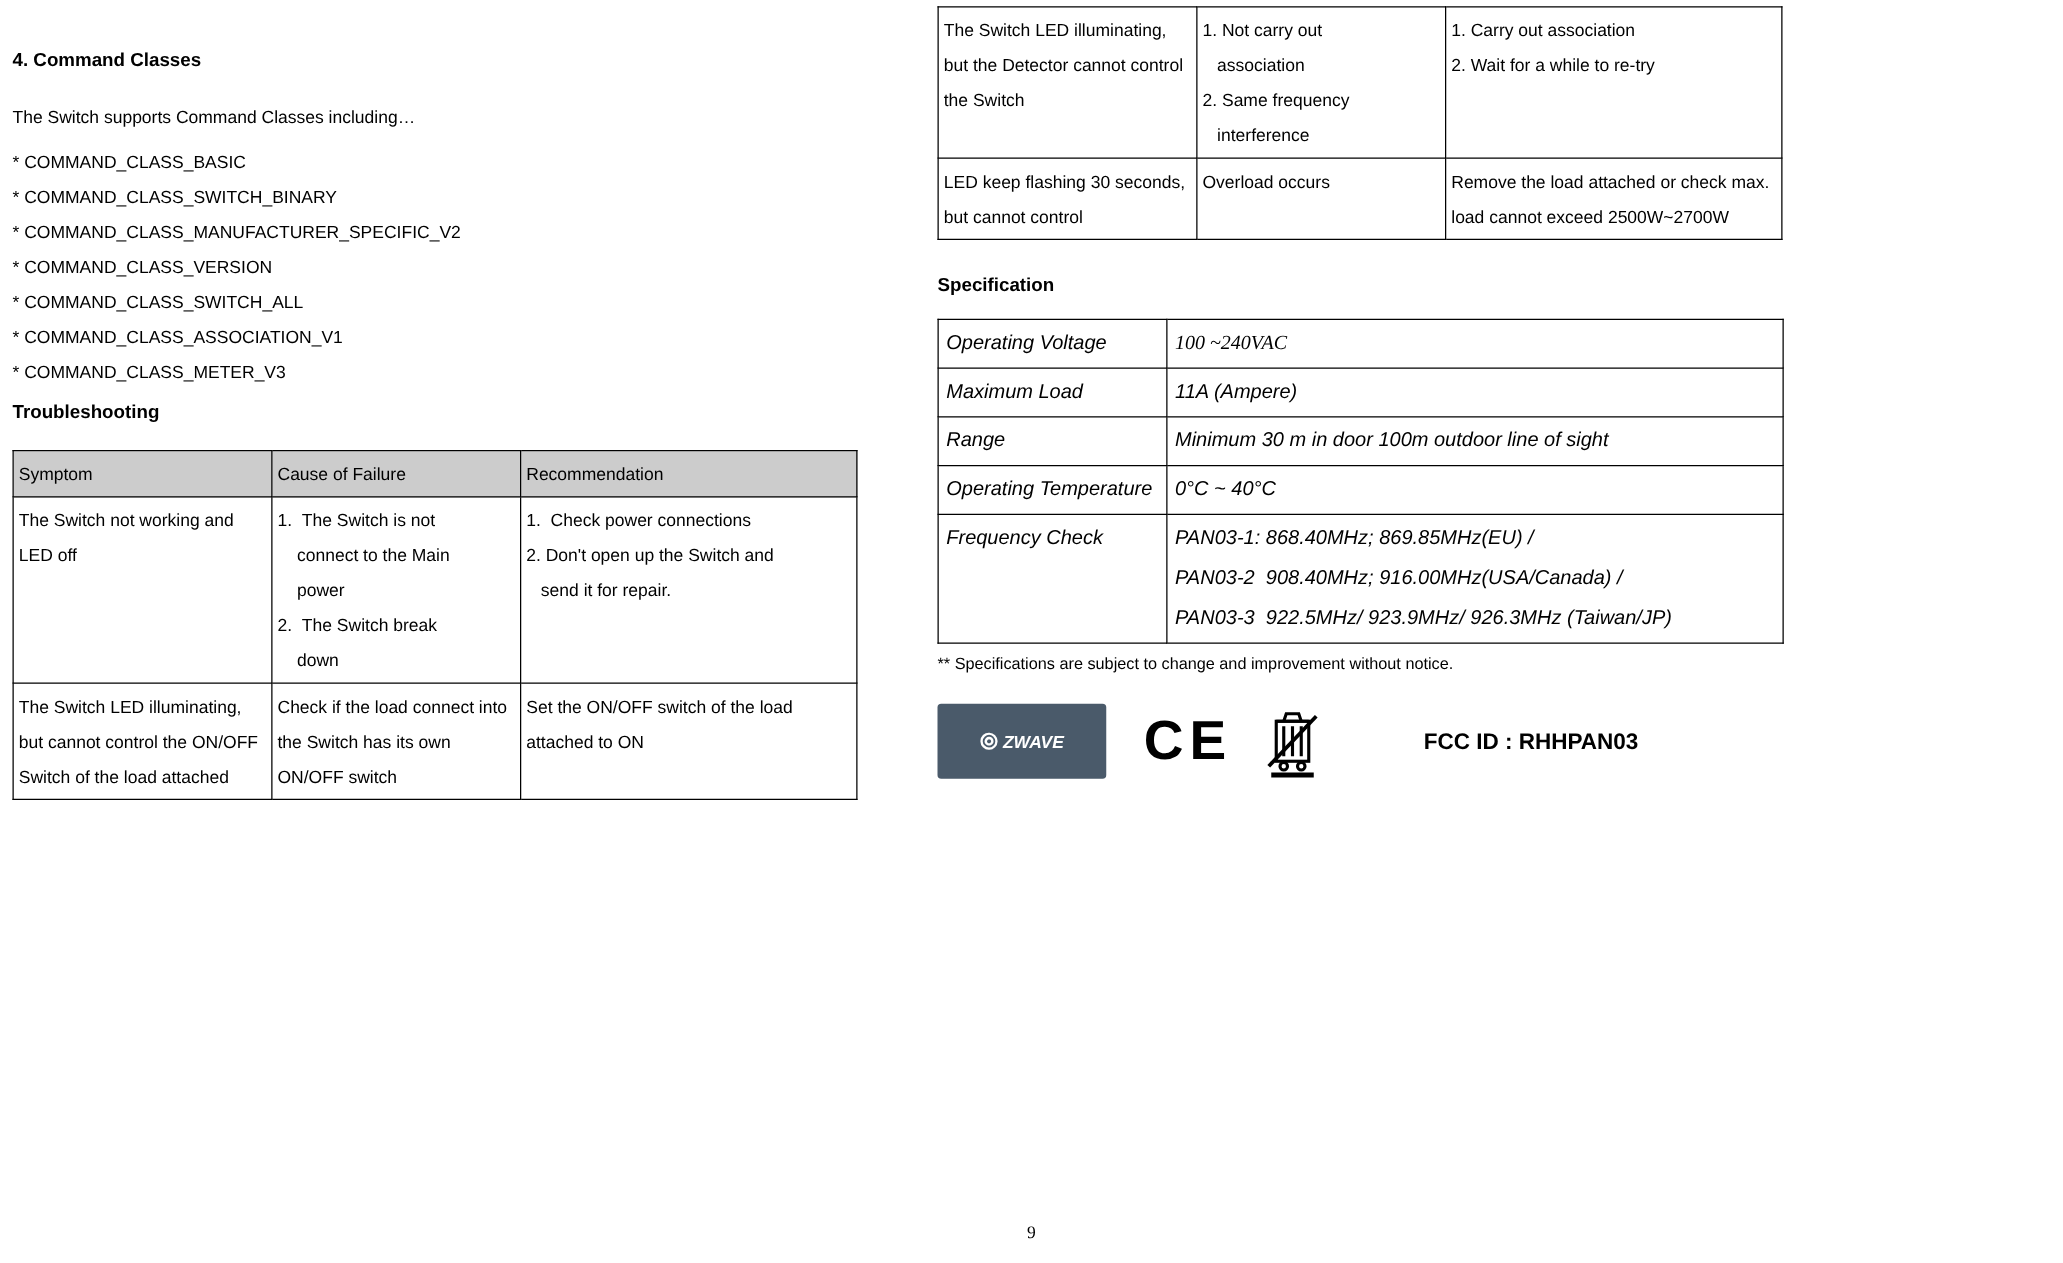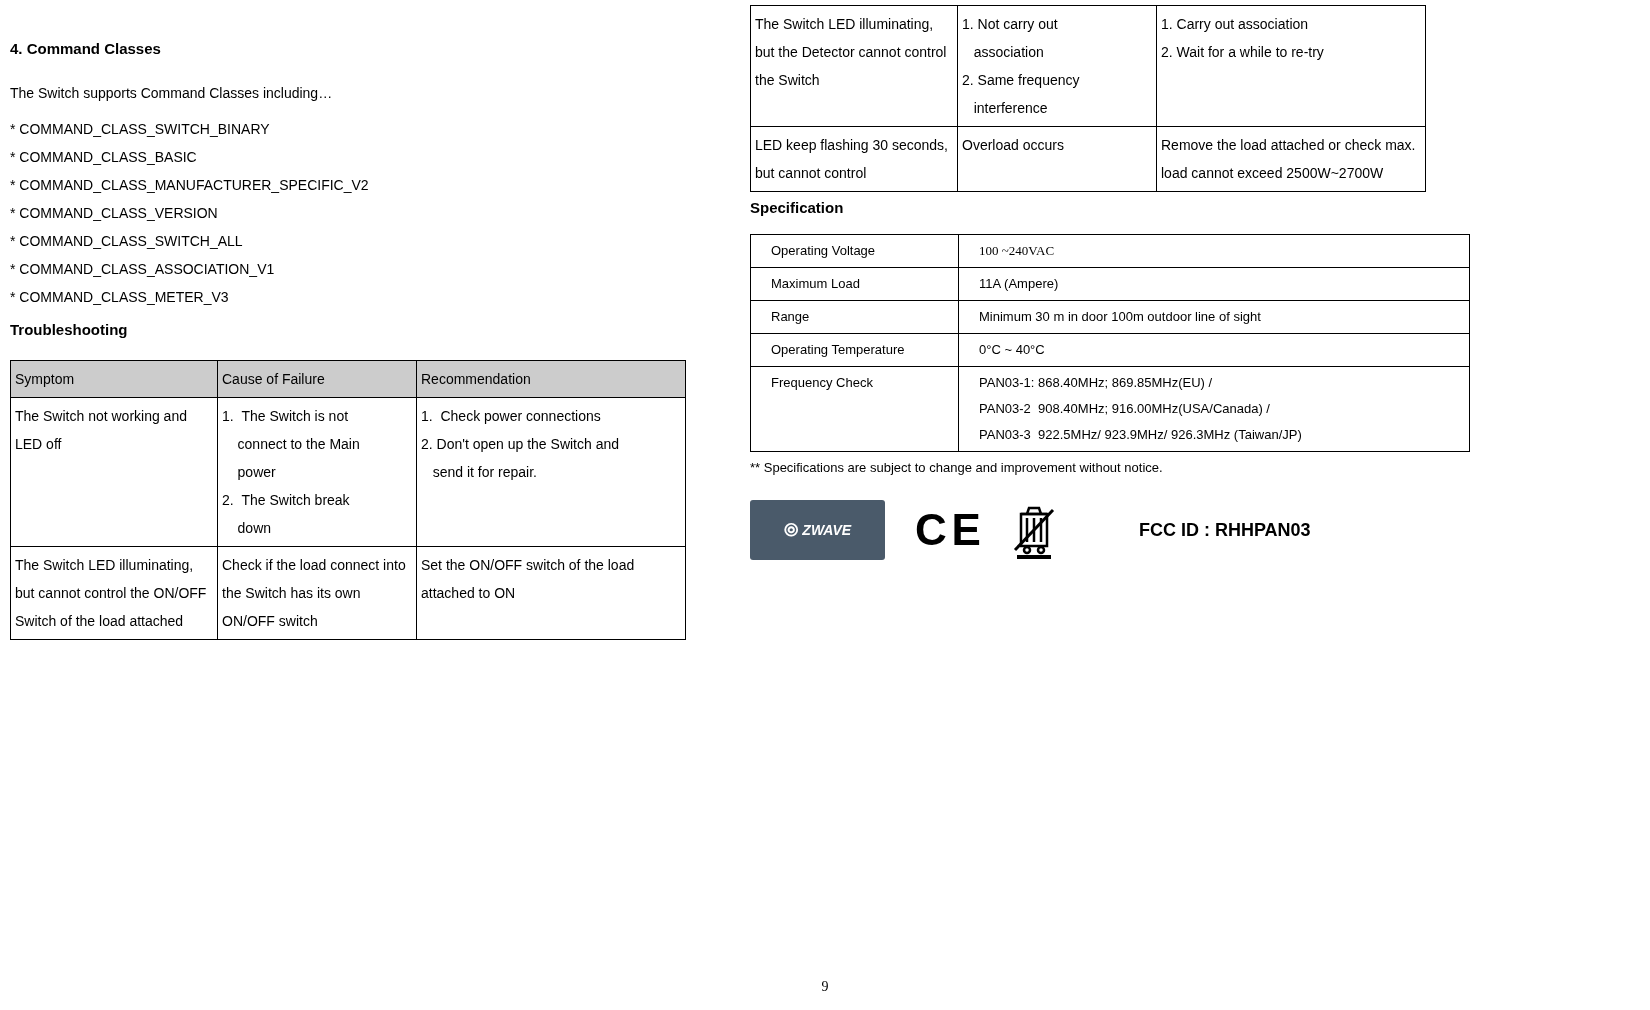--- a/index.html
+++ b/index.html
@@ -61,24 +61,25 @@
   table.tbl th {
     background: #ccc;
     font-weight: normal;
   }
   .spec-table {
     border-collapse: collapse;
     margin-top: 4px;
   }
   .spec-table td {
     border: 1.5px solid #000;
-    padding: 3px 20px;
+    padding: 3px 6px;
     vertical-align: top;
-    font-size: 13px;
-    line-height: 2.0;
+    font-size: 16px;
+    line-height: 2.0;
+    font-style: italic;
   }
   .footnote {
     font-size: 13px;
     margin-top: 8px;
   }
   .logos {
     display: flex;
     align-items: center;
     margin-top: 25px;
     gap: 30px;
@@ -132,22 +133,22 @@
   .spec-col2 { width: 480px; margin-top: 20px; }
 </style>
 </head>
 <body>
 
 <div class="page">
   <div class="col-left">
     <h3 class="section-left">4.    Command Classes</h3>
     <div class="intro">The Switch supports Command Classes including…</div>
     <div class="cmdlist">
+      <div>* COMMAND_CLASS_BASIC</div>
       <div>* COMMAND_CLASS_SWITCH_BINARY</div>
-      <div>* COMMAND_CLASS_BASIC</div>
       <div>* COMMAND_CLASS_MANUFACTURER_SPECIFIC_V2</div>
       <div>* COMMAND_CLASS_VERSION</div>
       <div>* COMMAND_CLASS_SWITCH_ALL</div>
       <div>* COMMAND_CLASS_ASSOCIATION_V1</div>
       <div>* COMMAND_CLASS_METER_V3</div>
     </div>
 
     <h3 class="section-left" style="">Troubleshooting</h3>
 
     <table class="tbl">
@@ -180,21 +181,21 @@
         <td class="col3">1. Carry out association<br>2. Wait for a while to re-try</td>
       </tr>
       <tr>
         <td>LED keep flashing 30 seconds, but cannot control</td>
         <td>Overload occurs</td>
         <td>Remove the load attached or check max. load cannot exceed 2500W~2700W</td>
       </tr>
     </tbody>
       </table>
 
-    <h3 class="section" style="margin-top:7px;">Specification</h3>
+    <h3 class="section" style="margin-top:28px;">Specification</h3>
     <table class="spec-table">
       <tbody>
           <tr>
         <td class="spec-col1">Operating Voltage</td>
         <td class="spec-col2" style="font-family:'Times New Roman',serif;">100 ~240VAC</td>
       </tr>
       <tr>
         <td>Maximum Load</td>
         <td> 11A (Ampere)</td>
       </tr>

